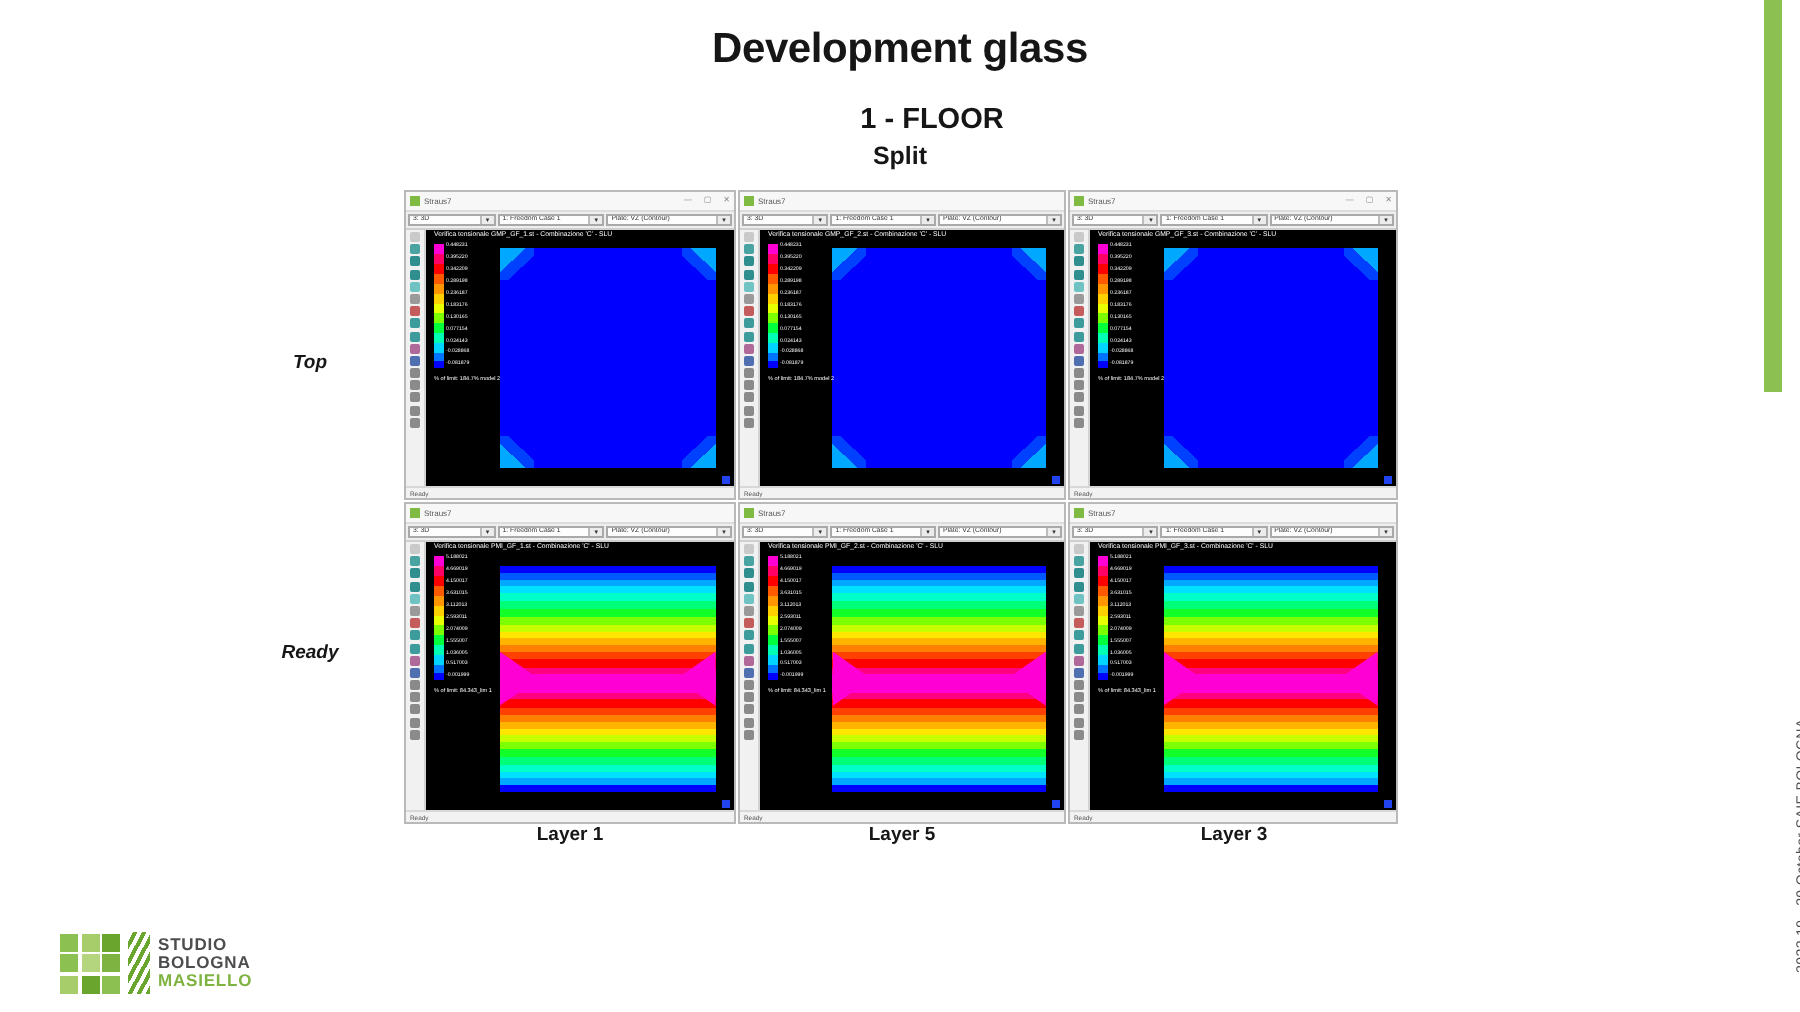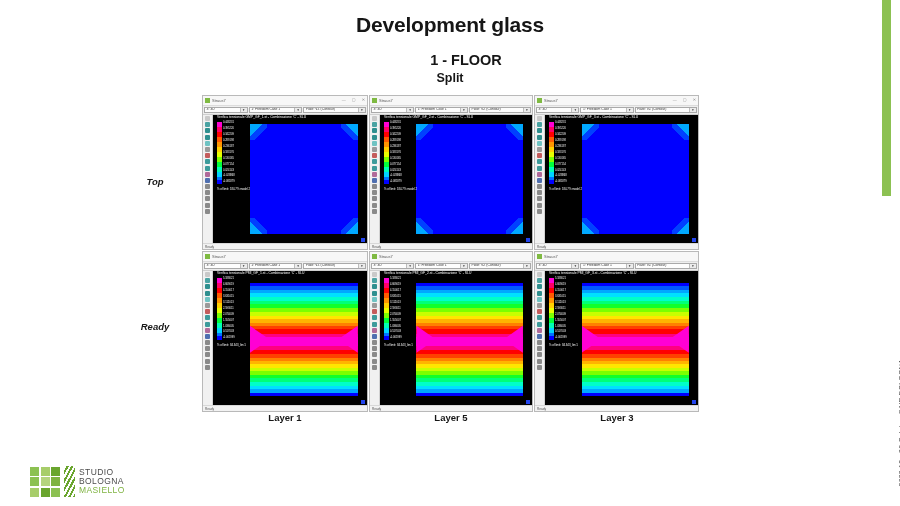--- a/index.html
+++ b/index.html
@@ -229,21 +229,21 @@
   #logo-grid{
     display:grid;grid-template-columns:repeat(3,9px);grid-template-rows:repeat(3,9px);
     gap:1.5px;flex:0 0 auto;
   }
   #logo-grid span{display:block;width:9px;height:9px;}
   #logo-hatch{
     width:11px;height:31px;flex:0 0 auto;margin-left:1px;
     background:repeating-linear-gradient(-62deg,#6aa52e 0 2px,#ffffff 2px 4px);
   }
   #logo-text{display:flex;flex-direction:column;justify-content:center;line-height:1.06;margin-left:1px;}
-  .logo-line{font-size:8.5px;font-weight:normal;letter-spacing:0.4px;}
+  .logo-line{font-size:8.5px;font-weight:bold;letter-spacing:0.4px;}
   #logo-l1{color:#4d4d4d;}
   #logo-l2{color:#4d4d4d;}
   #logo-l3{color:#7fb341;}
 </style>
 </head>
 <body>
 
 <div id="slide-title-block">
   <div id="main-title">Development glass</div>
   <div id="section-title">1 - FLOOR</div>

